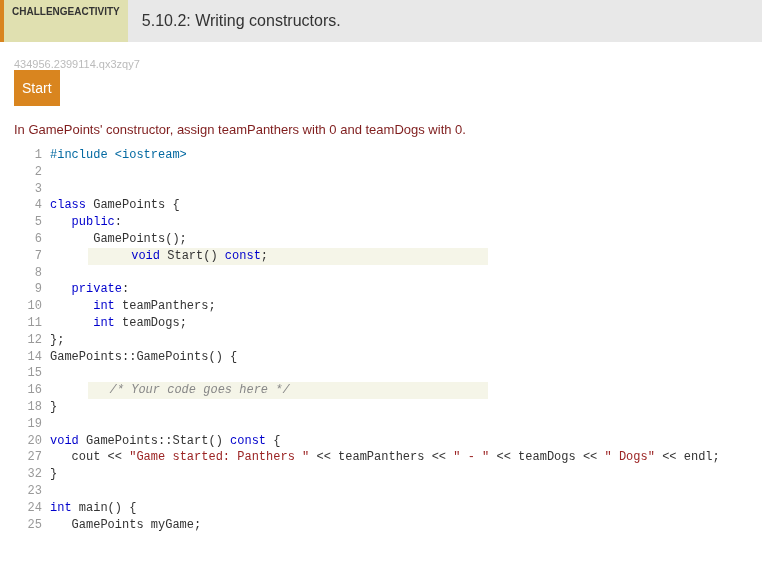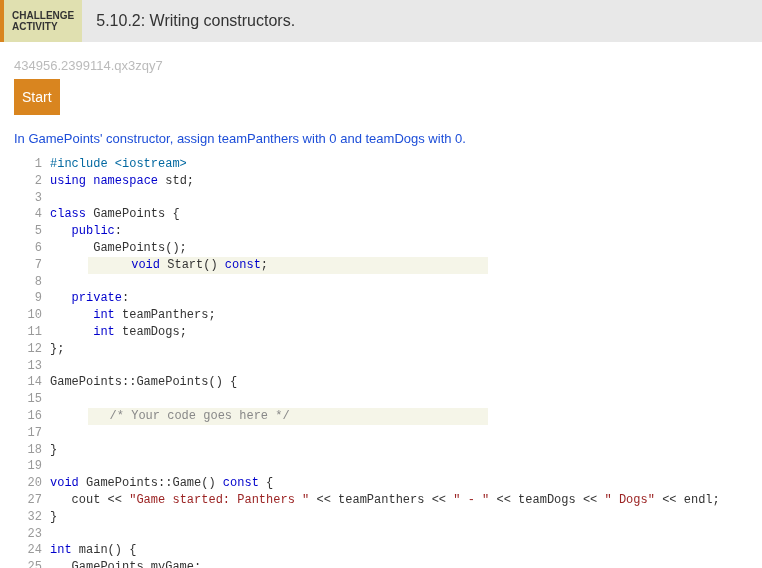--- a/index.html
+++ b/index.html
@@ -1,72 +1,70 @@
 <!DOCTYPE html>
 <html><head>
 <meta charset="utf-8">
 <style>
   * { margin: 0; padding: 0; box-sizing: border-box; }
   body { font-family: Arial, Helvetica, sans-serif; background: #ffffff; width: 762px; }
   .header-bar { display: flex; align-items: stretch; background: #e8e8e8; border-left: 4px solid #d9851f; height: 42px; }
-  .challenge-label { background: #e0e0b0; color: #333; font-size: 10px; font-weight: bold; padding: 6px 8px; display: flex; flex-direction: column; justify-content: center; line-height: 1.1; }
+  .challenge-label { background: #e0e0b0; color: #333; font-size: 10px; font-weight: bold; padding: 6px 8px; display: flex; justify-content: center; line-height: 1.1; }
   .challenge-label .line1 { }
   .challenge-label .line2 { }
   .activity-title { font-size: 16px; color: #333; padding: 12px 14px; display: flex; align-items: center; }
   .content { padding: 16px 14px 10px 14px; }
-  .hash-text { font-size: 13px; color: #bbb; margin-bottom: 6px; }
+  .hash-text { font-size: 11px; color: #bbb; margin-bottom: 0; }
   .start-btn { background: #d9851f; color: #fff; font-size: 14px; border: none; padding: 10px 8px; cursor: pointer; margin-bottom: 16px; }
-  .instruction { font-size: 13px; color: #1d4ed8; margin-bottom: 10px; }
+  .instruction { font-size: 13px; color: #7f1d1d; margin-bottom: 10px; }
   .code-block { font-family: Consolas, 'Courier New', monospace; font-size: 12px; line-height: 1.4; margin-left: 10px; }
   .code-line { display: flex; white-space: pre; }
   .ln { width: 26px; text-align: right; color: #999; padding-right: 8px; user-select: none; }
   .code { color: #333; }
   .hl-line .code { background: #f5f5e8; display: inline-block; min-width: 400px; margin-left: 38px; }
   .kw { color: #0000cc; }
   .preproc { color: #0369a1; }
   .str { color: #9b2323; }
-  .comment { color: #888; }
+  .comment { color: #888; font-style: italic; }
 </style>
 </head>
 <body>
 
 <div class="header-bar">
   <div class="challenge-label">
     <span class="line1">CHALLENGE</span>
     <span class="line2">ACTIVITY</span>
   </div>
   <div class="activity-title">5.10.2: Writing constructors.</div>
 </div>
 
 <div class="content">
   <div class="hash-text">434956.2399114.qx3zqy7</div>
   <button class="start-btn">Start</button>
   <div class="instruction">In GamePoints' constructor, assign teamPanthers with 0 and teamDogs with 0.</div>
 
   <div class="code-block">
     <div class="code-line"><span class="ln">1</span><span class="code"><span class="preproc">#include &lt;iostream&gt;</span></span></div>
-    <div class="code-line"><span class="ln">2</span><span class="code"><span class="kw">using</span> <span class="kw">namespace</span><span> std;</span></span></div>
+    <div class="code-line"><span class="ln">2</span></div>
     <div class="code-line"><span class="ln">3</span><span class="code"></span></div>
     <div class="code-line"><span class="ln">4</span><span class="code"><span class="kw">class</span><span> GamePoints {</span></span></div>
     <div class="code-line"><span class="ln">5</span><span class="code"><span>   </span><span class="kw">public</span><span>:</span></span></div>
     <div class="code-line"><span class="ln">6</span><span class="code">      GamePoints();</span></div>
     <div class="code-line hl-line"><span class="ln">7</span><span class="code"><span>      </span><span class="kw">void</span><span> Start() </span><span class="kw">const</span><span>;</span></span></div>
     <div class="code-line"><span class="ln">8</span><span class="code"></span></div>
     <div class="code-line"><span class="ln">9</span><span class="code"><span>   </span><span class="kw">private</span><span>:</span></span></div>
     <div class="code-line"><span class="ln">10</span><span class="code"><span>      </span><span class="kw">int</span><span> teamPanthers;</span></span></div>
     <div class="code-line"><span class="ln">11</span><span class="code"><span>      </span><span class="kw">int</span><span> teamDogs;</span></span></div>
     <div class="code-line"><span class="ln">12</span><span class="code">};</span></div>
-    <div class="code-line"><span class="ln">13</span><span class="code"></span></div>
     <div class="code-line"><span class="ln">14</span><span class="code">GamePoints::GamePoints() {</span></div>
     <div class="code-line"><span class="ln">15</span><span class="code"></span></div>
     <div class="code-line hl-line"><span class="ln">16</span><span class="code"><span>   </span><span class="comment">/* Your code goes here */</span></span></div>
-    <div class="code-line"><span class="ln">17</span><span class="code"></span></div>
     <div class="code-line"><span class="ln">18</span><span class="code">}</span></div>
     <div class="code-line"><span class="ln">19</span><span class="code"></span></div>
-    <div class="code-line"><span class="ln">20</span><span class="code"><span class="kw">void</span><span> GamePoints::Game() </span><span class="kw">const</span><span> {</span></span></div>
+    <div class="code-line"><span class="ln">20</span><span class="code"><span class="kw">void</span><span> GamePoints::Start() </span><span class="kw">const</span><span> {</span></span></div>
     <div class="code-line"><span class="ln">27</span><span class="code"><span>   cout &lt;&lt; </span><span class="str">"Game started: Panthers "</span><span> &lt;&lt; teamPanthers &lt;&lt; </span><span class="str">" - "</span><span> &lt;&lt; teamDogs &lt;&lt; </span><span class="str">" Dogs"</span><span> &lt;&lt; endl;</span></span></div>
     <div class="code-line"><span class="ln">32</span><span class="code">}</span></div>
     <div class="code-line"><span class="ln">23</span><span class="code"></span></div>
     <div class="code-line"><span class="ln">24</span><span class="code"><span class="kw">int</span><span> main() {</span></span></div>
     <div class="code-line"><span class="ln">25</span><span class="code">   GamePoints myGame;</span></div>
 
   </div>
 </div>
 
 </body></html>

